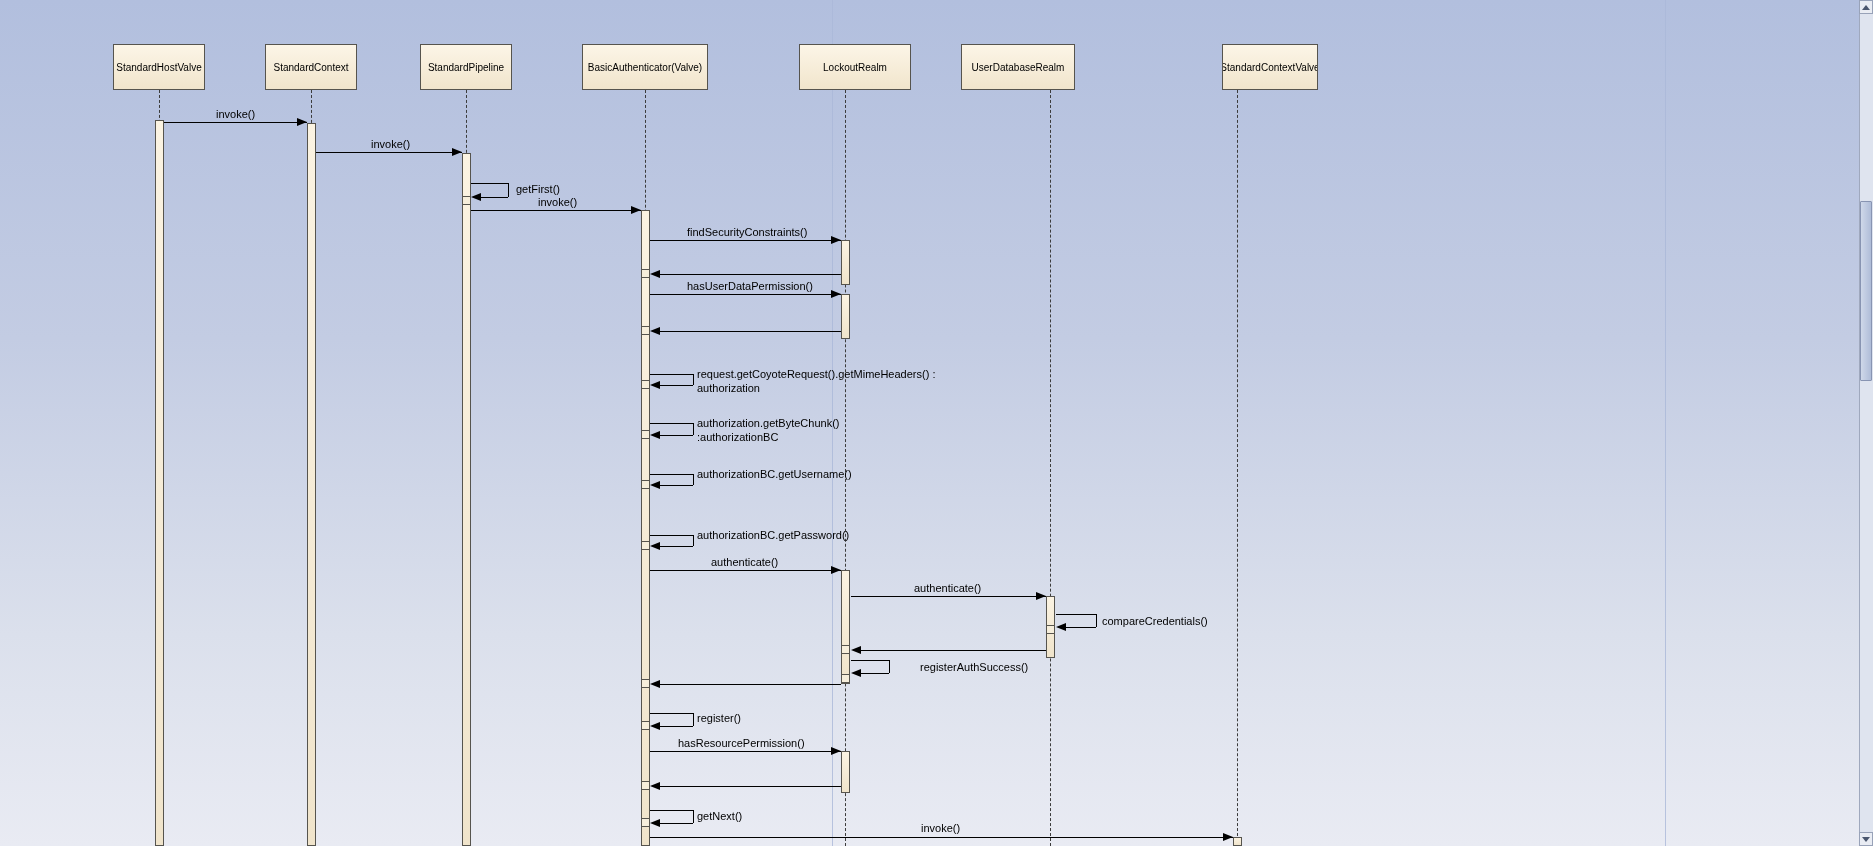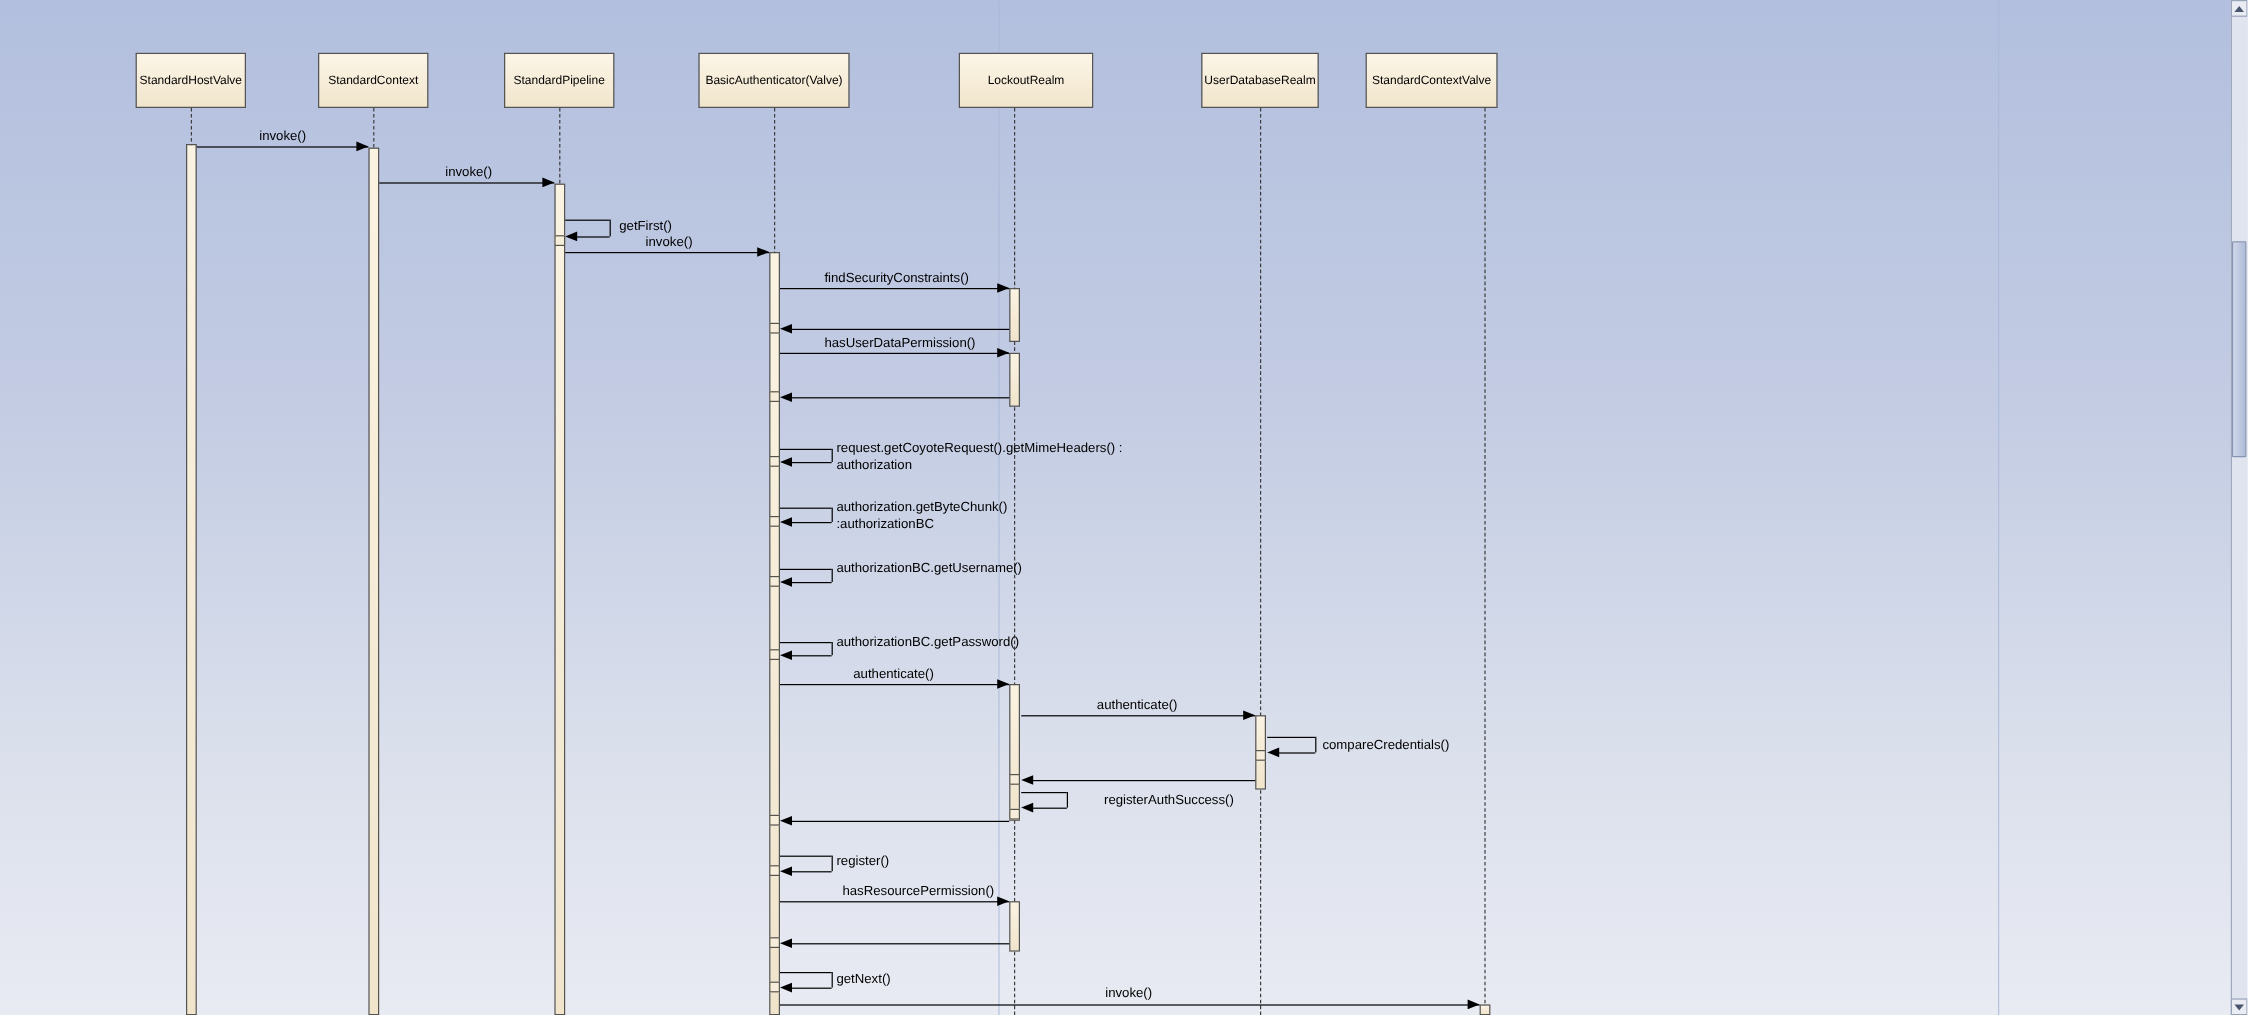--- a/index.html
+++ b/index.html
@@ -147,21 +147,21 @@
 
   <div class="hl" style="left:650px;top:713px;width:43px"></div>
   <div class="vl" style="left:693px;top:713px;height:13px"></div>
   <div class="hl" style="left:659px;top:726px;width:34px"></div>
   <div class="al" style="left:650px;top:722px"></div>
   <div class="sq" style="left:641px;top:721px"></div>
   <div class="lbl" style="left:697px;top:712px">register()</div>
 
   <div class="hl" style="left:650px;top:751px;width:191px"></div>
   <div class="ar" style="left:831px;top:747px"></div>
-  <div class="lbl" style="left:702px;top:737px">hasResourcePermission()</div>
+  <div class="lbl" style="left:678px;top:737px">hasResourcePermission()</div>
   <div class="hl" style="left:659px;top:786px;width:182px"></div>
   <div class="al" style="left:650px;top:782px"></div>
   <div class="sq" style="left:641px;top:781px"></div>
 
   <div class="hl" style="left:650px;top:810px;width:43px"></div>
   <div class="vl" style="left:693px;top:810px;height:13px"></div>
   <div class="hl" style="left:659px;top:823px;width:34px"></div>
   <div class="al" style="left:650px;top:819px"></div>
   <div class="sq" style="left:641px;top:818px"></div>
   <div class="lbl" style="left:697px;top:810px">getNext()</div>
@@ -178,24 +178,24 @@
   </div>
   <div class="actor" style="left:420px;top:44px;width:92px">
     <span>StandardPipeline</span>
   </div>
   <div class="actor" style="left:582px;top:44px;width:126px">
     <span>BasicAuthenticator(Valve)</span>
   </div>
   <div class="actor" style="left:799px;top:44px;width:112px">
     <span>LockoutRealm</span>
   </div>
-  <div class="actor" style="left:1001px;top:44px;width:98px">
+  <div class="actor" style="left:961px;top:44px;width:114px">
     <span>UserDatabaseRealm</span>
   </div>
-  <div class="actor" style="left:1138px;top:44px;width:110px">
+  <div class="actor" style="left:1222px;top:44px;width:96px">
     <span>StandardContextValve</span>
   </div>
 
   <div class="sb-track"></div>
   <div class="sb-btn" style="top:0">
     <span class="tri-up"></span>
   </div>
   <div class="sb-thumb"></div>
   <div class="sb-btn" style="top:832px">
     <span class="tri-down"></span>

